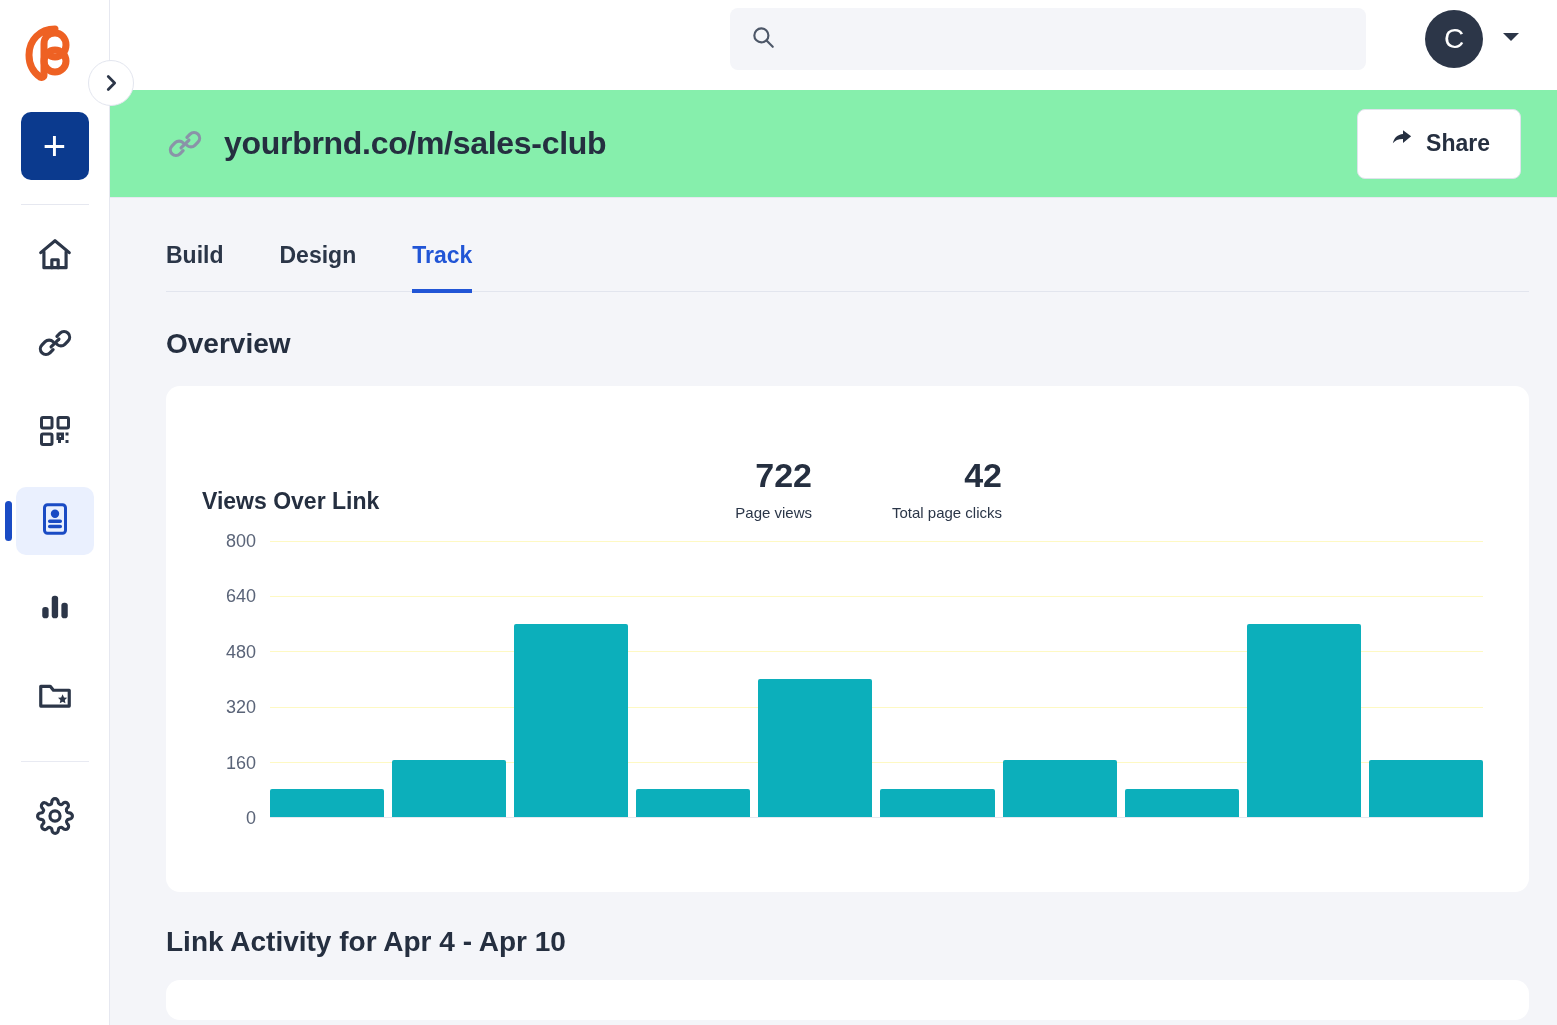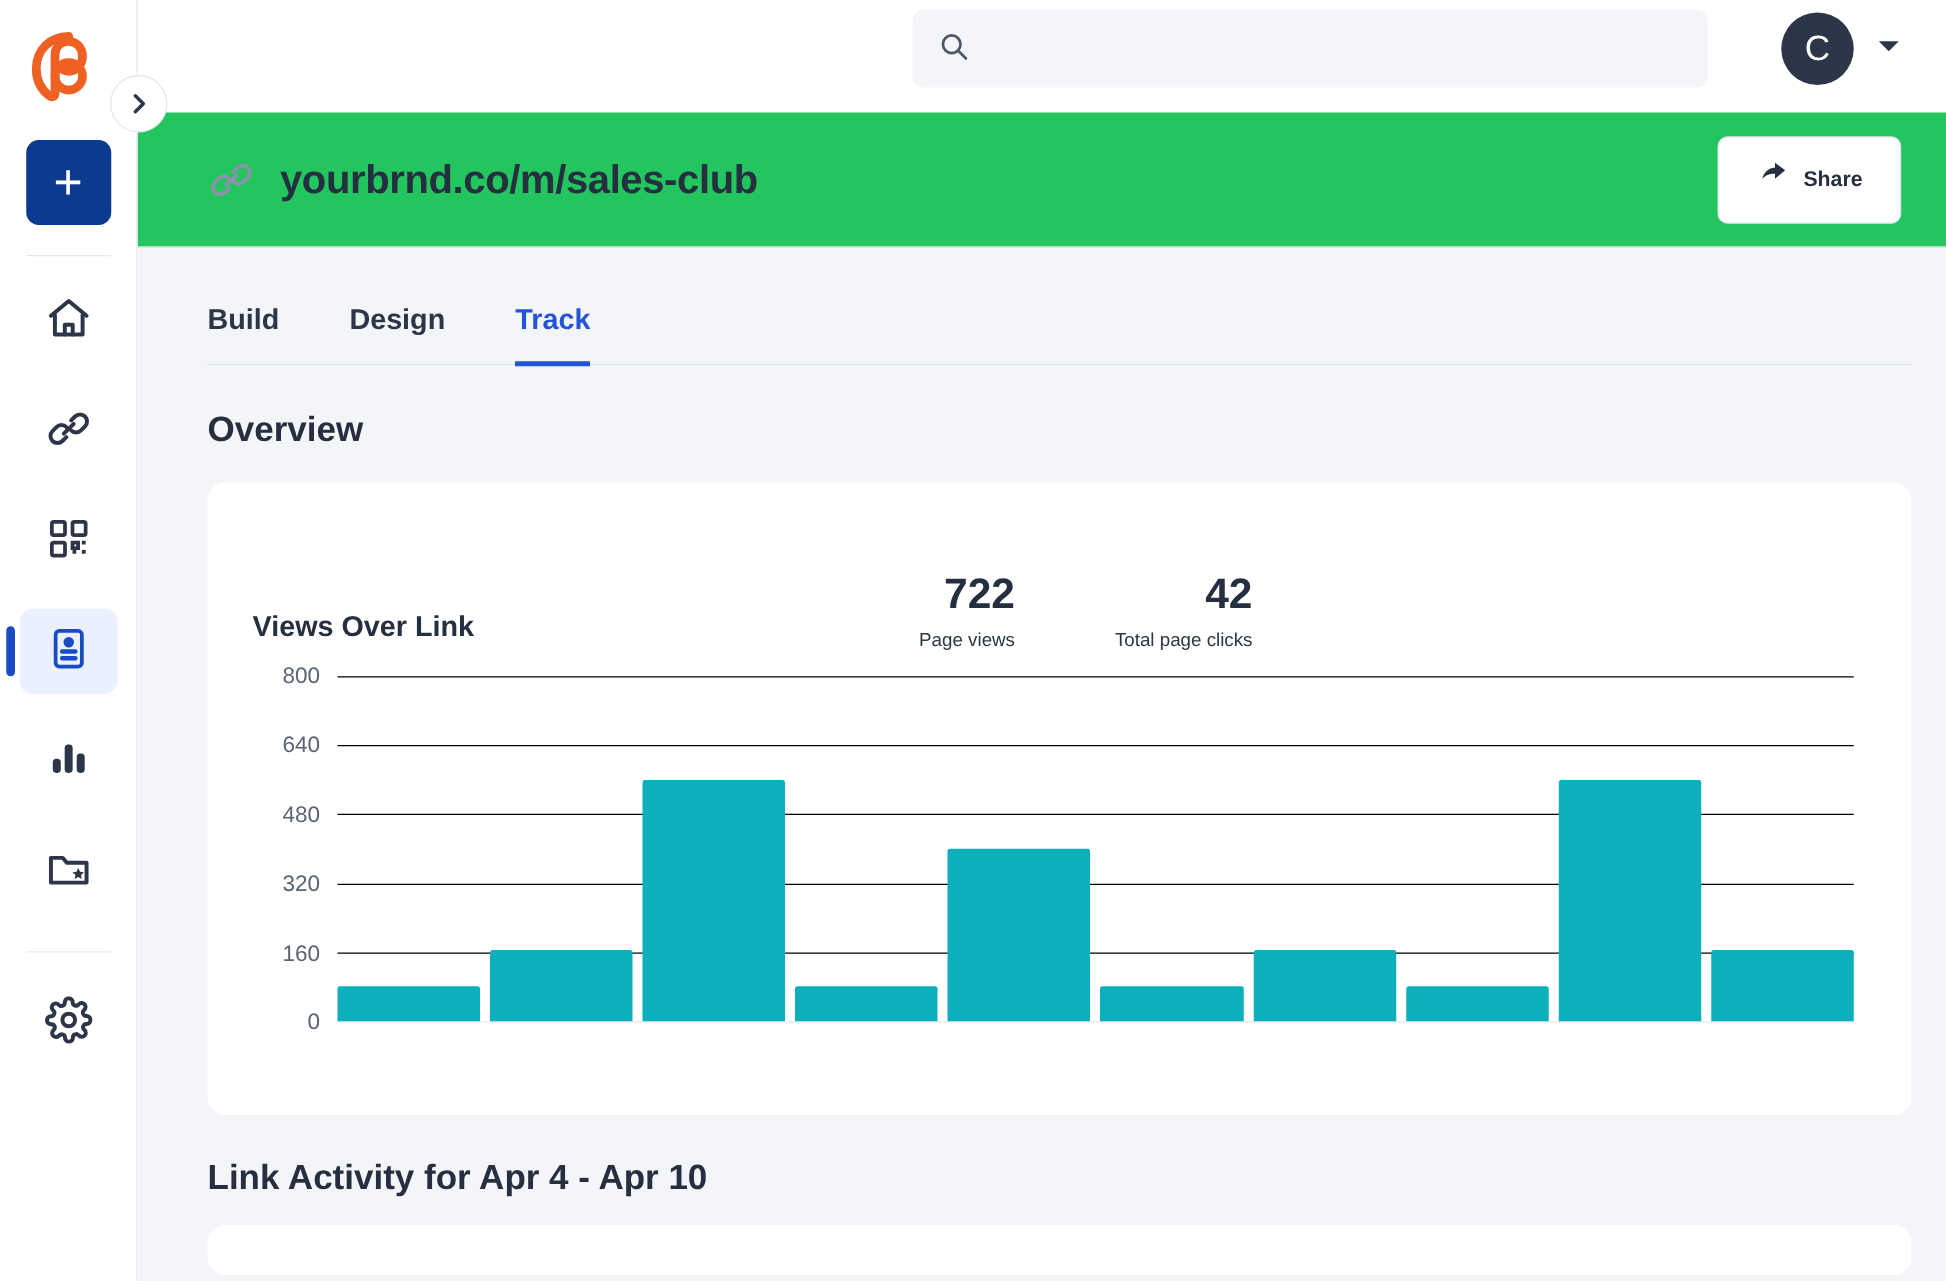--- a/index.html
+++ b/index.html
@@ -77,34 +77,34 @@
   .account { position: absolute; right: 36px; top: 10px; display: flex; align-items: center; gap: 18px; }
   .avatar {
     width: 58px; height: 58px; border-radius: 50%;
     background: #2c3648; color: #ffffff;
     display: flex; align-items: center; justify-content: center;
     font-size: 28px; font-weight: 400; cursor: pointer;
   }
   .caret { cursor: pointer; }
 
   .pagehead {
-    height: 108px; background: #22c55e;
+    height: 108px; background: #86efac;
     border-bottom: 1px solid #e6e8f0;
     display: flex; align-items: center;
     padding: 0 36px 0 56px;
     flex: 0 0 108px;
   }
   .pagehead .link-icon { margin-right: 20px; display: flex; }
   .page-title { font-size: 32px; font-weight: 700; color: #252f40; letter-spacing: -0.3px; }
   .share-btn {
     margin-left: auto;
     height: 70px; padding: 0 30px;
     background: #ffffff; border: 1px solid #dfe3ec; border-radius: 8px;
     display: flex; align-items: center; gap: 8px;
-    font-size: 17px; font-weight: 700; color: #252f40;
+    font-size: 23px; font-weight: 700; color: #252f40;
     cursor: pointer; font-family: "Liberation Sans", sans-serif;
   }
 
   .content { flex: 1 1 auto; background: #f4f5f9; padding: 0 28px 0 56px; overflow: hidden; }
 
   .tabs { display: flex; gap: 0; border-bottom: 1px solid #e2e5ee; margin-top: 30px; }
   .tab {
     font-size: 23px; font-weight: 700; color: #2b3648;
     padding: 14px 0 20px 0; margin-right: 56px;
     cursor: pointer; border-bottom: 4px solid transparent; margin-bottom: -2px;
@@ -120,21 +120,21 @@
   }
   .card-head { display: flex; align-items: flex-end; height: 105px; }
   .chart-title { font-size: 23px; font-weight: 700; color: #252f40; width: 420px; padding-bottom: 6px; }
   .stat { text-align: right; width: 190px; }
   .stat-value { font-size: 34px; font-weight: 700; color: #252f40; line-height: 1.2; }
   .stat-label { font-size: 15px; color: #2b3648; margin-top: 8px; }
 
   
   .chart { position: relative; margin-top: 20px; height: 310px; }
   .plot { position: absolute; left: 68px; right: 10px; top: 0; bottom: 34px; }
-  .gridline { position: absolute; left: 0; right: 0; height: 1px; background: #000000; }
+  .gridline { position: absolute; left: 0; right: 0; height: 1px; background: #fef9c3; }
   .gridline.base { background: #e6e8f0; }
   .ytick {
     position: absolute; right: calc(100% + 14px);
     font-size: 18px; color: #5a6478; transform: translateY(-50%);
     white-space: nowrap;
   }
   .bars { position: absolute; left: 0; right: 0; bottom: 0; top: 0; display: flex; align-items: flex-end; gap: 8px; }
   .bar { flex: 1 1 0; border-radius: 2px 2px 0 0; }
 
   .bottom-title { font-size: 28px; font-weight: 700; color: #252f40; margin-top: 34px; }

